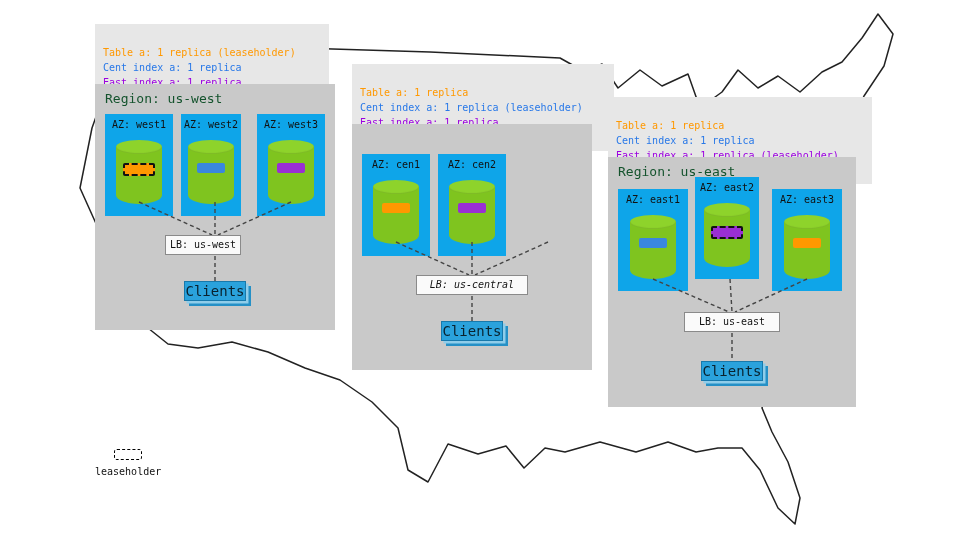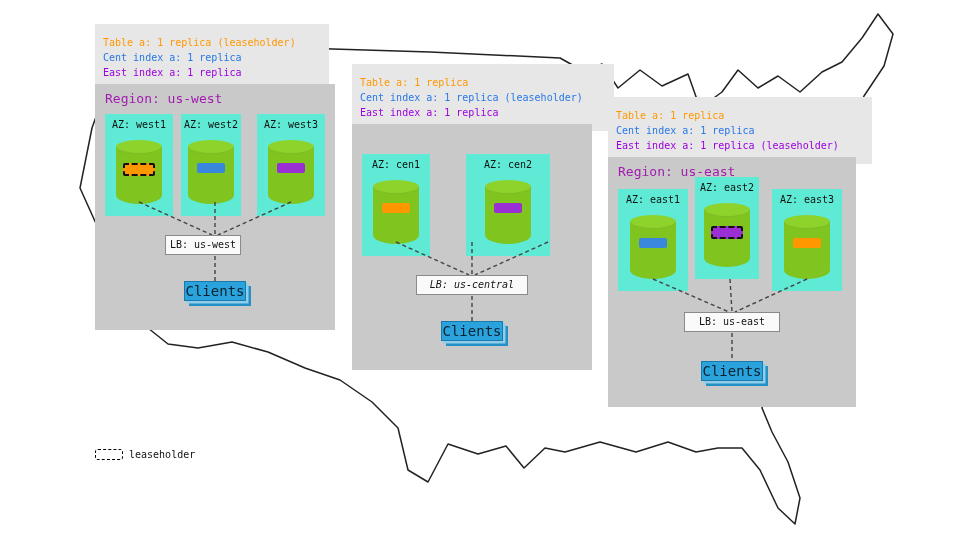--- a/index.html
+++ b/index.html
@@ -1,43 +1,43 @@
 <!DOCTYPE html>
 <html><head>
 <meta charset="utf-8">
 <style>
   html,body{margin:0;padding:0;background:#fff;}
   .stage{position:relative;width:960px;height:540px;background:#ffffff;overflow:hidden;
          font-family:"DejaVu Sans Mono","Liberation Mono",monospace;color:#111;}
   .map-svg{position:absolute;left:0;top:0;pointer-events:none;}
 
-  .replica-box{position:absolute;background:#e7e7e7;padding:11px 8px;font-size:10px;line-height:15px;white-space:nowrap;}
+  .replica-box{position:absolute;background:#e7e7e7;padding:21px 8px;font-size:10px;line-height:15px;white-space:nowrap;}
   .region-box{position:absolute;background:#c9c9c9;}
-  .region-title{position:absolute;left:10px;top:7px;font-size:13px;color:#a21caf;}
-  .az{position:absolute;top:30px;height:102px;background:#5eead4;}
+  .region-title{position:absolute;left:10px;top:7px;font-size:13px;color:#14532d;}
+  .az{position:absolute;top:30px;height:102px;background:#0ea5e9;}
   .az-label{text-align:center;font-size:10px;padding-top:5px;color:#111;}
 
   .cylinder{position:absolute;left:50%;transform:translateX(-50%);top:26px;width:46px;height:64px;}
   .cyl-body{position:absolute;top:7px;left:0;width:100%;height:57px;background:#7fc41f;
             border-radius:0 0 50% 50% / 0 0 9px 9px;}
   .cyl-top{position:absolute;top:0;left:0;width:100%;height:14px;background:#8ed32b;border-radius:50%;
            box-shadow:inset 0 -1px 1px rgba(0,0,0,0.12);z-index:1;}
   .bar{position:absolute;top:23px;left:50%;transform:translateX(-50%);width:28px;height:10px;border-radius:2px;z-index:2;}
   .bar.leaseholder{width:32px;height:13px;border:2px dashed #111;box-sizing:border-box;}
 
   .connectors{position:absolute;left:0;top:0;pointer-events:none;}
   .connectors path{stroke:#444;stroke-width:1.4;stroke-dasharray:4 3;fill:none;}
 
   .lb{position:absolute;height:20px;background:#fafafa;border:1px solid #8a8a8a;box-sizing:border-box;
       text-align:center;font-size:10px;line-height:18px;color:#111;}
   .clients{position:absolute;width:62px;height:20px;background:#2aa2dc;border:1px solid #1879ab;box-sizing:border-box;
       text-align:center;font-size:14px;line-height:18px;color:#09222f;
       box-shadow:2.5px 2.5px 0 #8fcdea, 5px 5px 0 #2590c6;}
 
-  .map-legend{position:absolute;left:95px;top:449px;font-size:10px;display:flex;align-items:center;gap:6px;color:#111;}
+  .map-legend{position:absolute;left:95px;top:449px;font-size:10px;display:flex;align-items:center;gap:6px;color:#111;flex-direction:column;}
   .lh-swatch{display:inline-block;width:28px;height:11px;border:1.5px dashed #000;border-radius:3px;background:#fff;box-sizing:border-box;}
 </style>
 </head>
 <body>
 
 <div class="stage">
 
   <svg class="map-svg" width="960" height="540">
     <path d="M140 40 L300 48 L430 52 L560 58
              L585 72 L602 64 L618 88 L640 70 L662 86 L688 74 L700 108 L722 92 L738 70 L758 88 L778 76 L800 92 L822 72
@@ -102,21 +102,21 @@
   <div class="region-box" style="left:352px;top:124px;width:240px;height:246px;">
 
     <div class="az" style="left:10px;width:68px;">
       <div class="az-label">AZ: cen1</div>
       <div class="cylinder">
         <div class="cyl-top"></div>
         <div class="cyl-body"></div>
         <div class="bar" style="background: rgb(255, 152, 0);"></div>
       </div>
     </div>
-    <div class="az" style="left:86px;width:84px;margin-left:28px;">
+    <div class="az" style="left:86px;width:68px;">
       <div class="az-label">AZ: cen2</div>
       <div class="cylinder">
         <div class="cyl-top"></div>
         <div class="cyl-body"></div>
         <div class="bar" style="background: rgb(154, 47, 212);"></div>
       </div>
     </div>
 
     <svg class="connectors" width="240" height="246">
       <path d="M44 118 L117 151 M120 118 L120 151 M196 118 L123 151 M120 172 L120 197"></path>

